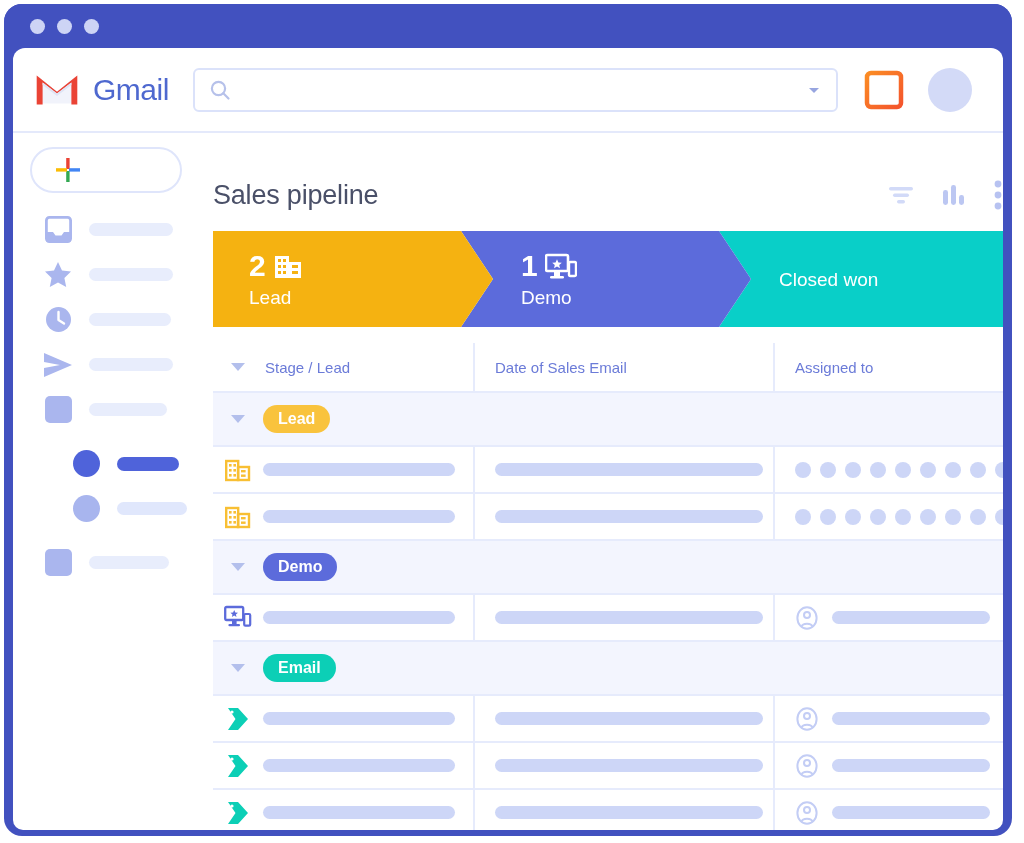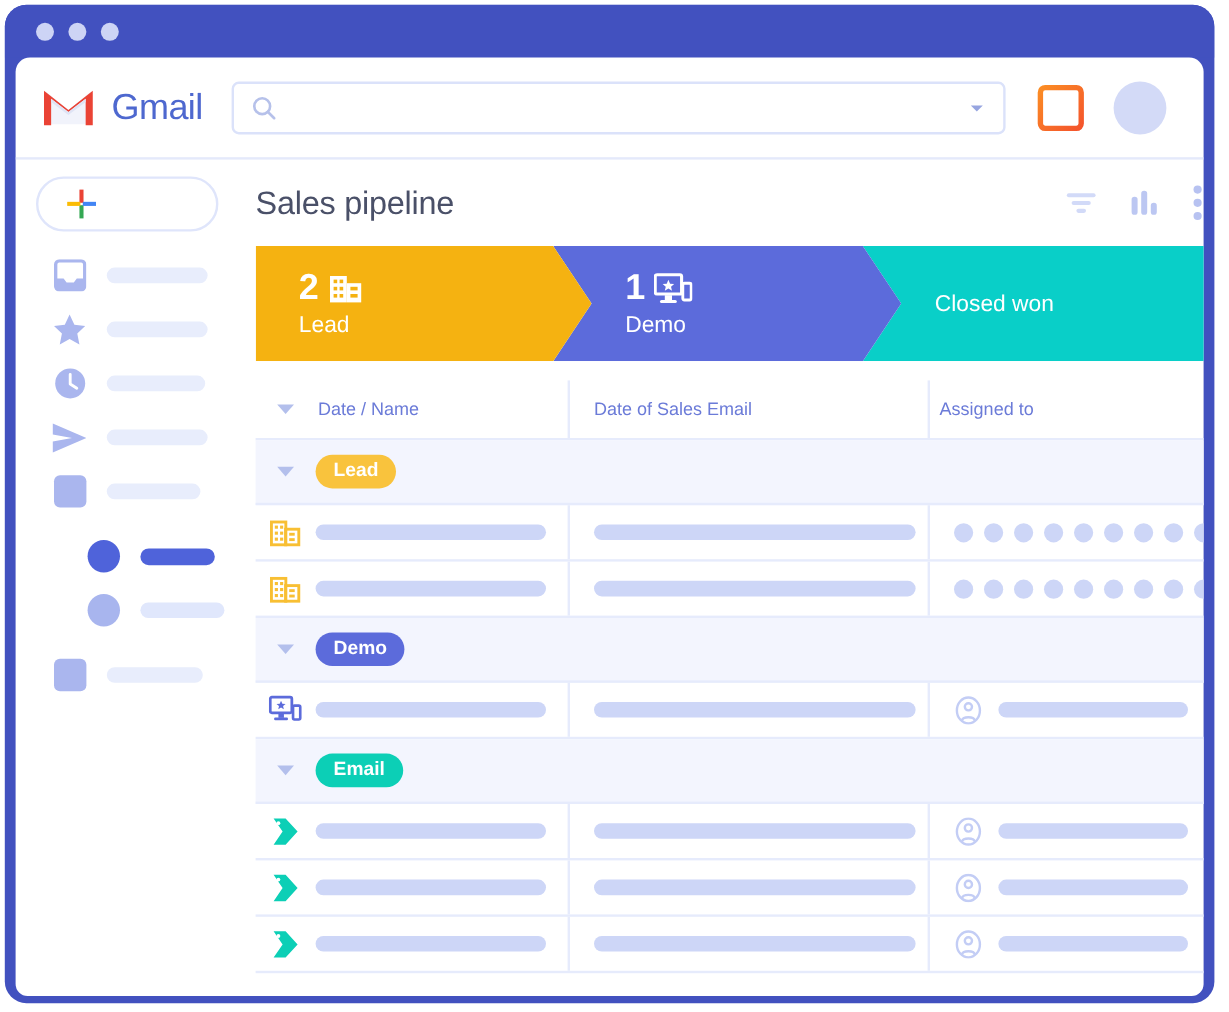--- a/index.html
+++ b/index.html
@@ -167,20 +167,21 @@
     flex: 1 1 auto;
     padding-left: 14px;
     padding-right: 0;
     box-sizing: border-box;
   }
   #content-header {
     display: flex;
     align-items: center;
     height: 72px;
     padding-right: 8px;
+    margin-top: 26px;
   }
   #page-title {
     font-size: 27px;
     color: #4a5068;
     flex: 1 1 auto;
     letter-spacing: -0.2px;
   }
   .hdr-action { margin-left: 26px; cursor: pointer; display: flex; }
 
   
@@ -240,21 +241,21 @@
     border-bottom: 2px solid #e6ebfc;
   }
   .th {
     font-size: 15px;
     color: #6b7bd8;
     box-sizing: border-box;
   }
   .col-caret { flex: 0 0 50px; display: flex; align-items: center; justify-content: center; }
   .col-a { flex: 0 0 210px; border-left: 2px solid transparent; }
   .col-b { flex: 0 0 300px; padding-left: 20px; border-left: 2px solid #e6ebfc; height: 100%; display: flex; align-items: center; }
-  .col-c { flex: 1 1 auto; padding-left: 8px; border-left: 2px solid #e6ebfc; height: 100%; display: flex; align-items: center; text-align: center; }
+  .col-c { flex: 1 1 auto; padding-left: 20px; border-left: 2px solid #e6ebfc; height: 100%; display: flex; align-items: center; text-align: center; }
 
   .group-row {
     display: flex;
     align-items: center;
     height: 52px;
     background: #f3f5fe;
     border-bottom: 2px solid #e6ebfc;
   }
   .stage-pill {
     display: inline-flex;
@@ -502,21 +503,21 @@
             <span class="seg-label">Closed won</span>
           </div>
         </div>
 
         <div id="pipeline-table">
 
           <div class="t-head">
             <div class="col-caret">
                 <span class="caret"></span>
               </div>
-            <div class="col-a th">Date / Name</div>
+            <div class="col-a th">Stage / Lead</div>
             <div class="col-b th">Date of Sales Email</div>
             <div class="col-c th">Assigned to</div>
           </div>
 
           <div class="group-row">
             <div class="col-caret">
                 <span class="caret"></span>
               </div>
             <span class="stage-pill pill-lead">Lead</span>
           </div>

